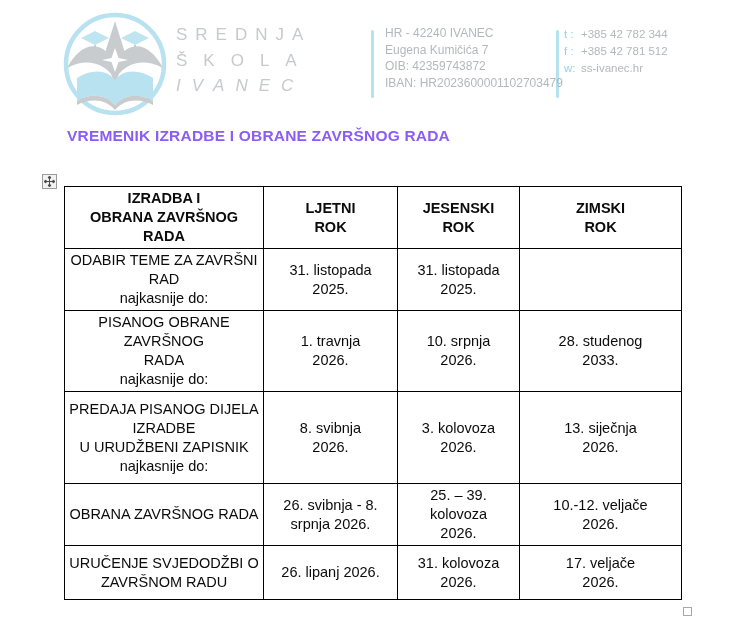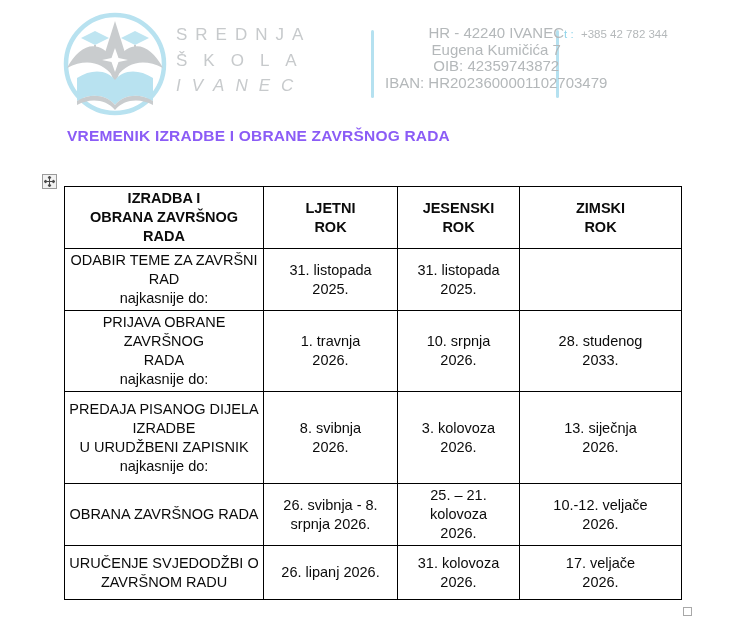--- a/index.html
+++ b/index.html
@@ -8,21 +8,21 @@
     font-family:"Liberation Sans",sans-serif;overflow:hidden;
   }
   .abs{position:absolute;}
 
   
   .brand-line{color:#c7cacc;font-size:17px;line-height:25.5px;font-weight:400;white-space:nowrap;}
   .ls1{letter-spacing:8px;}
   .ls2{letter-spacing:16px;}
   .ls3{letter-spacing:11px;font-style:italic;}
   .divider{width:3px;background:#b5e1f0;border-radius:2px;}
-  .addr{color:#b4b8ba;font-size:15px;line-height:16.5px;white-space:pre-line;text-align:center;}
+  .addr{color:#b4b8ba;font-size:12px;line-height:16.5px;white-space:pre-line;}
   .contact-line{color:#b4b8ba;font-size:11.5px;line-height:17px;white-space:nowrap;}
   .contact-gap{margin-top:5px;}
   .contact-prefix{color:#90d4ea;display:inline-block;min-width:17px;}
 
   
   .doc-title{font-weight:bold;font-size:15.5px;color:#8b5cf6;letter-spacing:0.2px;white-space:nowrap;}
 
   
   table.sched{border-collapse:collapse;table-layout:fixed;width:617px;}
   .sched th,.sched td{
@@ -76,20 +76,26 @@
 
   <div class="abs addr" style="left:385px;top:25px;">HR - 42240 IVANEC
 Eugena Kumičića 7
 OIB: 42359743872
 IBAN: HR2023600001102703479</div>
 
   <div class="abs" style="left:564px;top:26px;">
     <div class="contact-line">
       <span class="contact-prefix">t :</span><span>+385 42 782 344</span>
     </div>
+    <div class="contact-line">
+      <span class="contact-prefix">f :</span><span>+385 42 781 512</span>
+    </div>
+    <div class="contact-line">
+      <span class="contact-prefix">w:</span><span>ss-ivanec.hr</span>
+    </div>
   </div>
 
   <div class="abs doc-title" style="left:67px;top:127px;">VREMENIK IZRADBE I OBRANE ZAVRŠNOG RADA</div>
 
   <div class="abs move-handle" style="left:42px;top:174px;">
     <svg width="11" height="11" viewBox="0 0 11 11">
       <g stroke="#4a4a4a" stroke-width="1" fill="#4a4a4a">
         <line x1="5.5" y1="1.5" x2="5.5" y2="9.5"></line>
         <line x1="1.5" y1="5.5" x2="9.5" y2="5.5"></line>
         <path d="M5.5,0 L7,2 L4,2 Z"></path>
@@ -123,21 +129,21 @@
       <tr style="height:56px;margin-left:48px;">
         <td>ODABIR TEME ZA ZAVRŠNI RAD
 najkasnije do:</td>
         <td>31. listopada
 2025.</td>
         <td>31. listopada
 2025.</td>
         <td></td>
       </tr>
       <tr style="height:66px;">
-        <td>PRIJAVA OBRANE ZAVRŠNOG
+        <td>PISANOG OBRANE ZAVRŠNOG
 RADA
 najkasnije do:</td>
         <td>1. travnja
 2026.</td>
         <td>10. srpnja
 2026.</td>
         <td>28. studenog
 2033.</td>
       </tr>
       <tr style="height:92px;">
@@ -149,21 +155,21 @@
 2026.</td>
         <td>3. kolovoza
 2026.</td>
         <td>13. siječnja
 2026.</td>
       </tr>
       <tr style="height:55px;">
         <td>OBRANA ZAVRŠNOG RADA</td>
         <td>26. svibnja - 8.
 srpnja 2026.</td>
-        <td>25. – 21. kolovoza
+        <td>25. – 39. kolovoza
 2026.</td>
         <td>10.-12. veljače
 2026.</td>
       </tr>
       <tr style="height:54px;">
         <td>URUČENJE SVJEDODŽBI O
 ZAVRŠNOM RADU</td>
         <td>26. lipanj 2026.</td>
         <td>31. kolovoza
 2026.</td>

